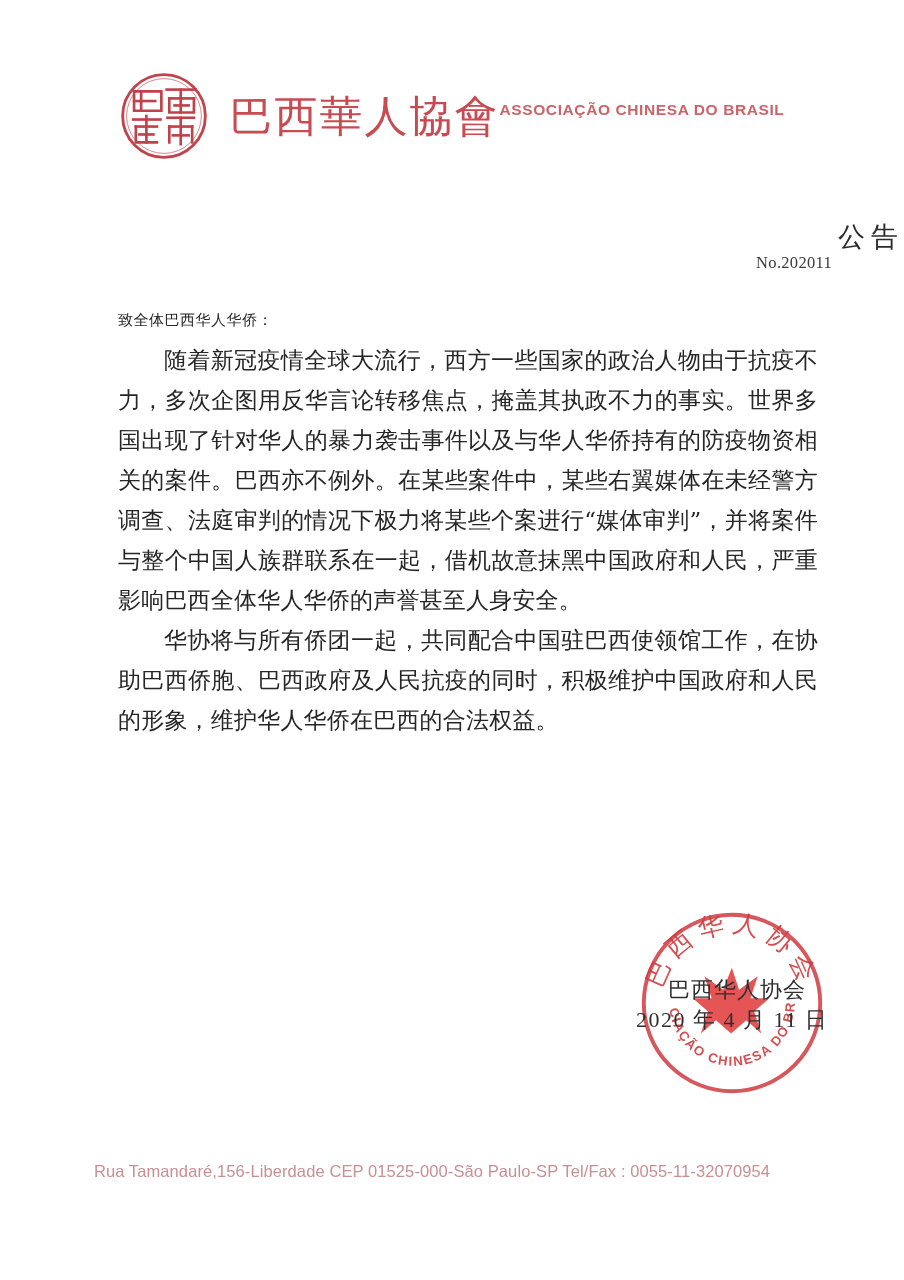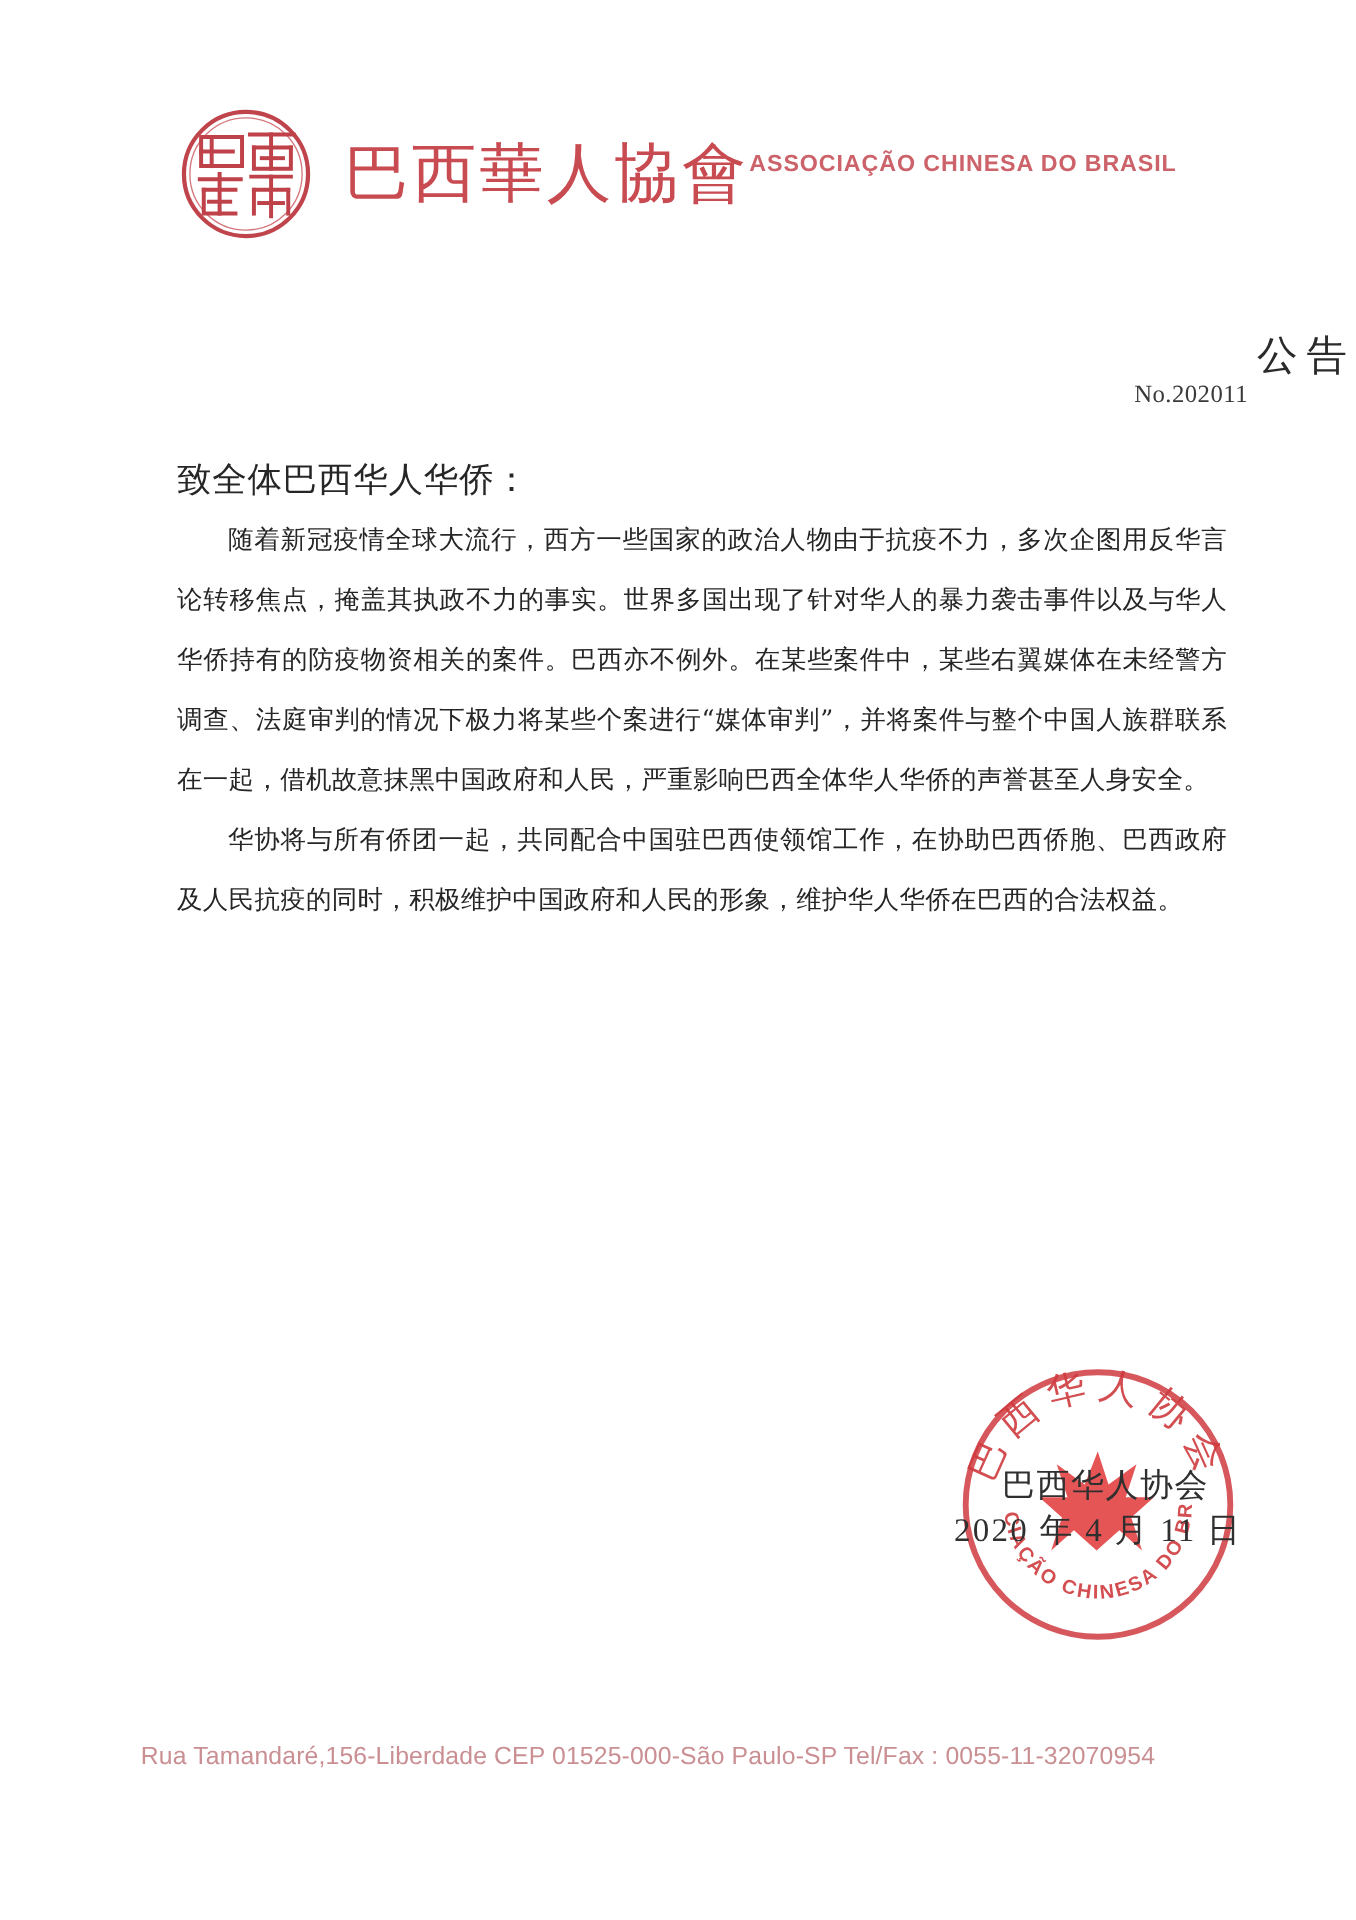--- a/index.html
+++ b/index.html
@@ -90,28 +90,28 @@
 
   
   .body-wrap {
     position: absolute;
     top: 300px;
     left: 118px;
     width: 700px;
   }
   .greeting {
     font-family: "DejaVu Serif", "Liberation Serif", serif;
-    font-size: 23px;
+    font-size: 15px;
     line-height: 40px;
     color: #262626;
     letter-spacing: 0.5px;
   }
   .para {
     font-family: "DejaVu Serif", "Liberation Serif", serif;
-    font-size: 17px;
+    font-size: 23px;
     line-height: 40px;
     color: #262626;
     text-align: justify;
     text-justify: inter-character;
     text-indent: 2em;
     letter-spacing: 0.2px;
     margin: 0;
   }
 
   

